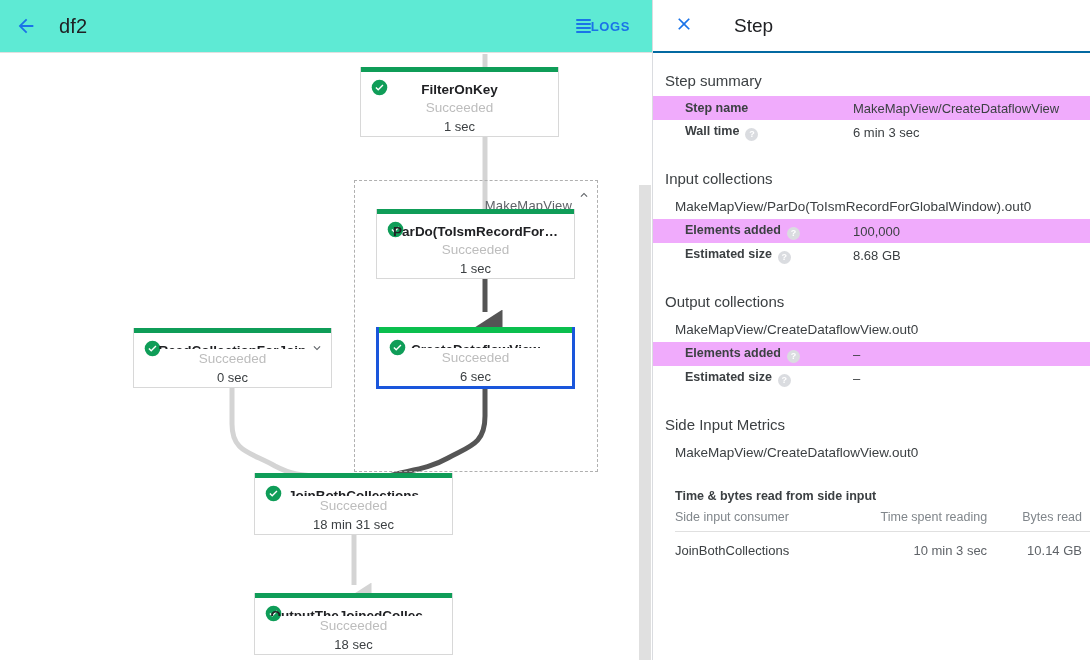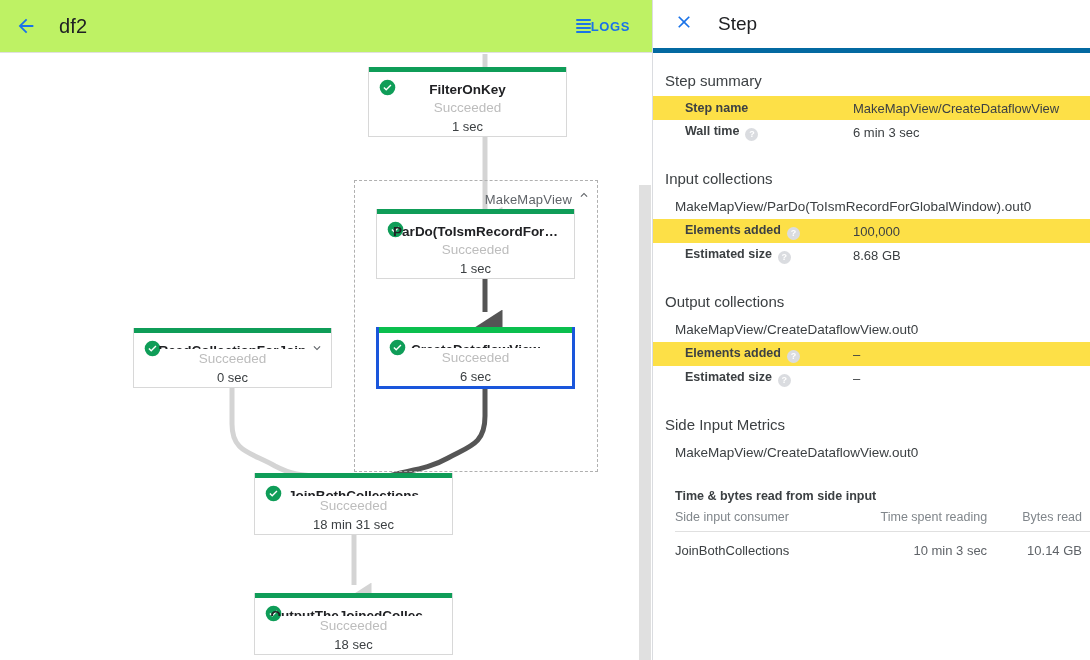--- a/index.html
+++ b/index.html
@@ -29,21 +29,21 @@
     background: #ffffff;
     overflow: hidden;
   }
   #left-header {
     position: relative;
     height: 53px;
     box-sizing: border-box;
     border-bottom: 1px solid #e0e0e0;
     display: flex;
     align-items: center;
-    background: #bef264;
+    background: #5eead4;
   }
   #back-button {
     margin-left: 9px;
     width: 34px;
     height: 34px;
     display: flex;
     align-items: center;
     justify-content: center;
     cursor: pointer;
     border-radius: 50%;
@@ -93,21 +93,21 @@
   
   .group-box {
     position: absolute;
     border: 1px dashed #b0b0b0;
     background: transparent;
     box-sizing: border-box;
   }
   .group-label {
     position: absolute;
     right: 25px;
-    top: 11px;
+    top: 17px;
     font-size: 13px;
     color: #5f6368;
     letter-spacing: 0.2px;
   }
   .group-chevron {
     position: absolute;
     right: 6px;
     top: 7px;
     cursor: pointer;
     width: 14px;
@@ -202,23 +202,24 @@
   #right-pane {
     position: relative;
     width: 437px;
     height: 660px;
     background: #ffffff;
     overflow: hidden;
   }
   #right-header {
     height: 53px;
     box-sizing: border-box;
-    border-bottom: 5px solid #0369a1;
+    border-bottom: 2px solid #0369a1;
     display: flex;
     align-items: center;
+    gap: 16px;
   }
   #close-button {
     margin-left: 16px;
     width: 30px; height: 30px;
     display:flex; align-items:center; justify-content:center;
     cursor: pointer;
     border-radius:50%;
   }
   #panel-title {
     margin-left: 19px;
@@ -246,21 +247,21 @@
   table.kv {
     width: 100%;
     border-collapse: collapse;
     margin: 0;
   }
   table.kv td {
     padding: 0;
     height: 24px;
     vertical-align: middle;
   }
-  table.kv tr.shade { background: #fde047; }
+  table.kv tr.shade { background: #f0abfc; }
   td.k {
     width: 168px;
     padding-left: 32px !important;
     font-size: 12.5px;
     font-weight: bold;
     color: #3c4043;
     white-space: nowrap;
   }
   td.v {
     font-size: 13px;
@@ -363,21 +364,21 @@
 
       <div class="group-box" style="left:354px; top:126px; width:244px; height:292px;">
         <div class="group-label">MakeMapView</div>
         <div class="group-chevron">
           <svg width="14" height="14" viewBox="0 0 24 24">
               <path fill="#5f6368" d="M7.41 15.41L12 10.83l4.59 4.58L18 14l-6-6-6 6z"></path>
             </svg>
         </div>
       </div>
 
-      <div class="node" style="left:368px; top:13px; width:199px; height:70px;">
+      <div class="node" style="left:360px; top:13px; width:199px; height:70px;">
         <div class="bar"></div>
         <div class="node-check">
           <svg width="17" height="17" viewBox="0 0 24 24">
               <circle cx="12" cy="12" r="11" fill="#0f9d58"></circle>
               <path fill="#fff" d="M10.2 16.6l-4-4 1.4-1.4 2.6 2.6 6-6L17.6 9z"></path>
             </svg>
         </div>
         <div class="node-body">
           <div class="node-title">FilterOnKey</div>
           <div class="node-status">Succeeded</div>

